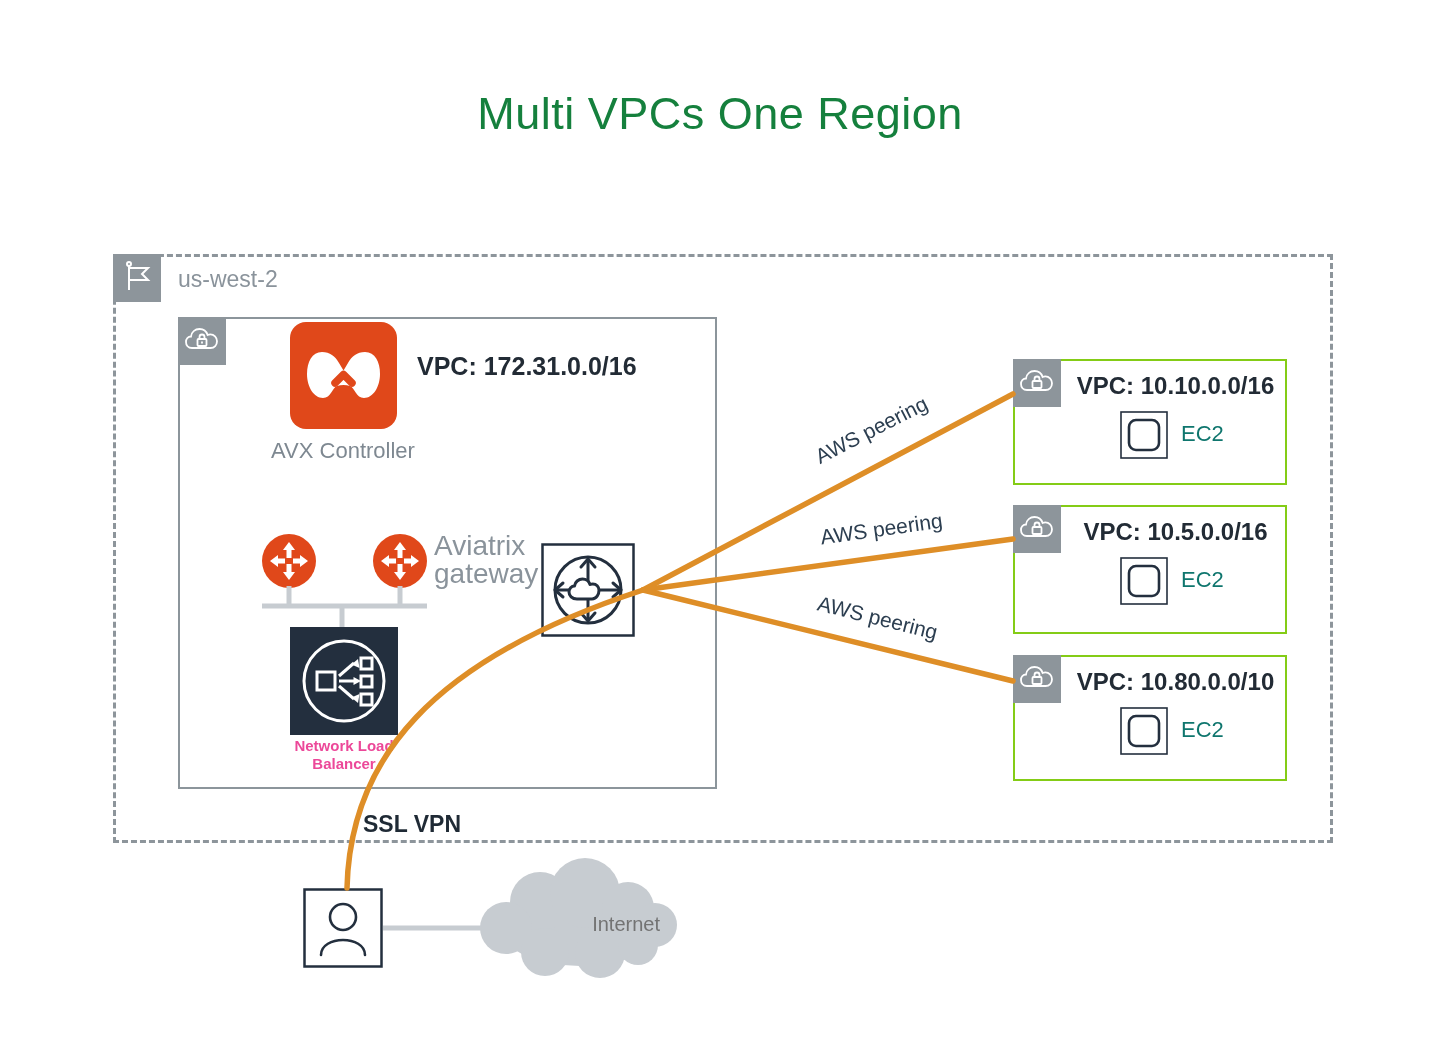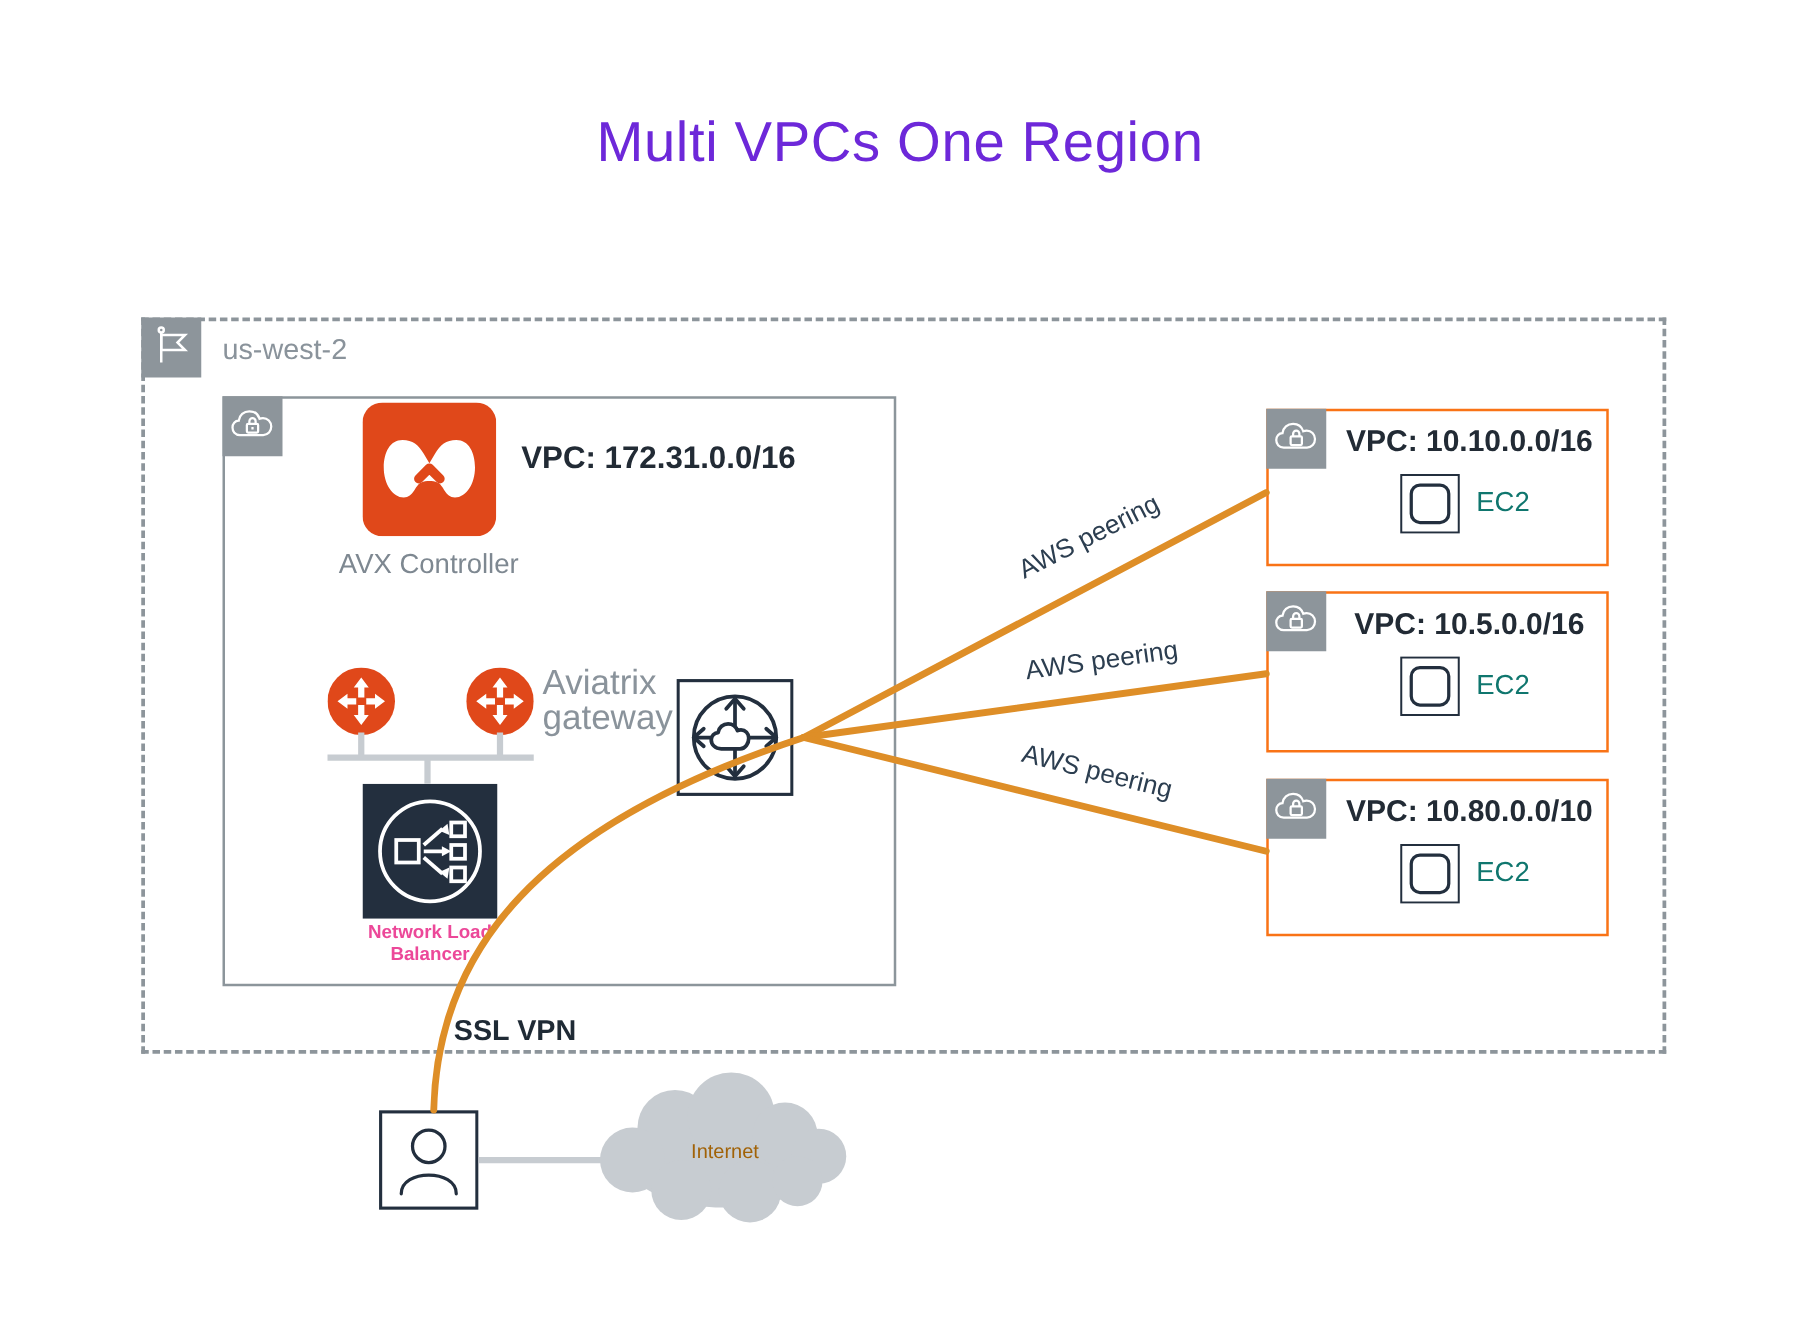--- a/index.html
+++ b/index.html
@@ -3,21 +3,21 @@
 <meta charset="utf-8">
 <style>
   html,body{margin:0;padding:0;background:#ffffff;}
   .canvas{
     position:relative;width:1440px;height:1064px;background:#ffffff;overflow:hidden;
     font-family:"Liberation Sans",sans-serif;
   }
   .abs{position:absolute;}
   .title{
     left:0;right:0;top:88px;text-align:center;
-    font-size:45px;color:#6d28d9;font-weight:400;letter-spacing:0.5px;
+    font-size:45px;color:#15803d;font-weight:400;letter-spacing:0.5px;
   }
   .region{
     left:113px;top:254px;width:1214px;height:583px;
     border:3px dashed #8D959B;
   }
   .badge{
     width:48px;height:48px;background:#8D959B;
     display:flex;align-items:center;justify-content:center;
   }
   .region-label{left:178px;top:266px;font-size:23px;color:#8A939B;}
@@ -26,36 +26,36 @@
   .avx-label{left:233px;top:438px;width:220px;text-align:center;font-size:22px;color:#7E8891;}
   .main-cidr{left:417px;top:352px;font-size:25px;font-weight:600;color:#222B35;}
   .gw-circle{width:54px;height:54px;}
   .gw1{left:262px;top:534px;}
   .gw2{left:373px;top:534px;}
   .gw-label{left:434px;top:532px;font-size:28px;color:#8A939B;line-height:28px;}
   .tgw-box{left:541px;top:543px;width:94px;height:94px;}
   .nlb-box{left:290px;top:627px;width:108px;height:108px;}
   .nlb-label{left:262px;top:737px;width:164px;text-align:center;font-size:15px;font-weight:700;color:#ec4899;line-height:18px;}
   .vpc-box{
-    left:1013px;width:270px;border:2px solid #f97316;background:#ffffff;
+    left:1013px;width:270px;border:2px solid #84cc16;background:#ffffff;margin-top:32px;
   }
   .vpc1{top:327px;height:122px;}
   .vpc2{top:473px;height:125px;}
   .vpc3{top:623px;height:122px;}
   .vpc-box .badge{position:absolute;left:-2px;top:-2px;}
   .vpc-cidr{position:absolute;left:58px;top:11px;width:205px;text-align:center;font-size:24px;font-weight:600;color:#222B35;}
   .ec2-icon{position:absolute;left:105px;top:50px;width:48px;height:48px;}
   .ec2-label{position:absolute;left:166px;top:60px;font-size:22px;color:#0f766e;}
   .peer-label{font-size:21px;color:#2C3E50;z-index:60;white-space:nowrap;}
   .peer1{left:810px;top:418px;transform:rotate(-27deg);}
   .peer2{left:820px;top:517px;transform:rotate(-8deg);}
   .peer3{left:816px;top:606px;transform:rotate(14deg);}
   .sslvpn-label{left:363px;top:811px;font-size:23px;font-weight:700;color:#1F2A35;z-index:60;}
   .person-box{left:303px;top:888px;width:80px;height:80px;}
-  .internet-label{left:500px;top:913px;width:160px;text-align:center;font-size:16px;color:#a16207;z-index:60;}
+  .internet-label{left:500px;top:913px;width:160px;text-align:right;font-size:20px;color:#737373;z-index:60;}
   .overlay{left:0;top:0;width:1440px;height:1064px;z-index:50;pointer-events:none;}
 </style>
 </head>
 <body>
 
 <div class="canvas">
 
   <div class="abs title">Multi VPCs One Region</div>
 
   <div class="abs region"></div>

